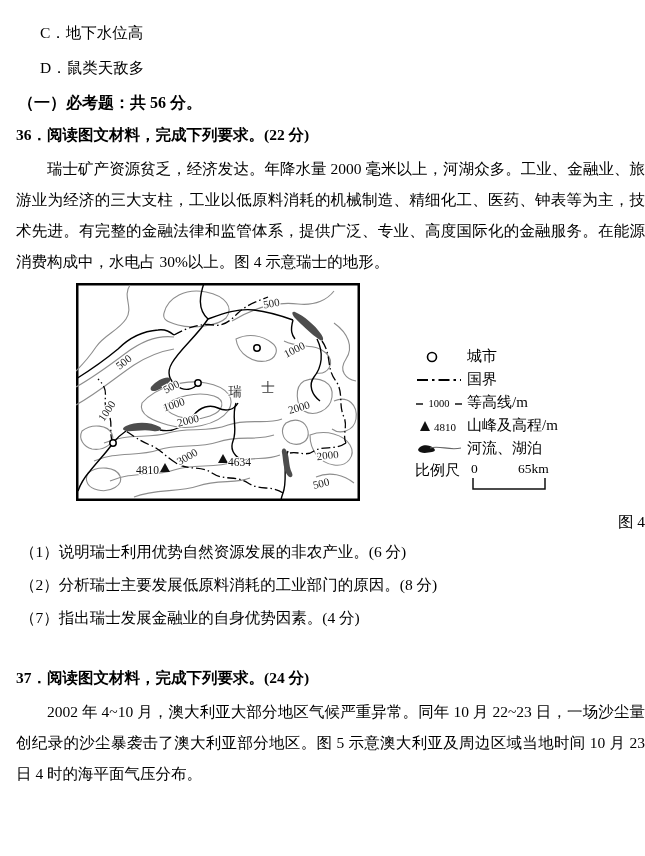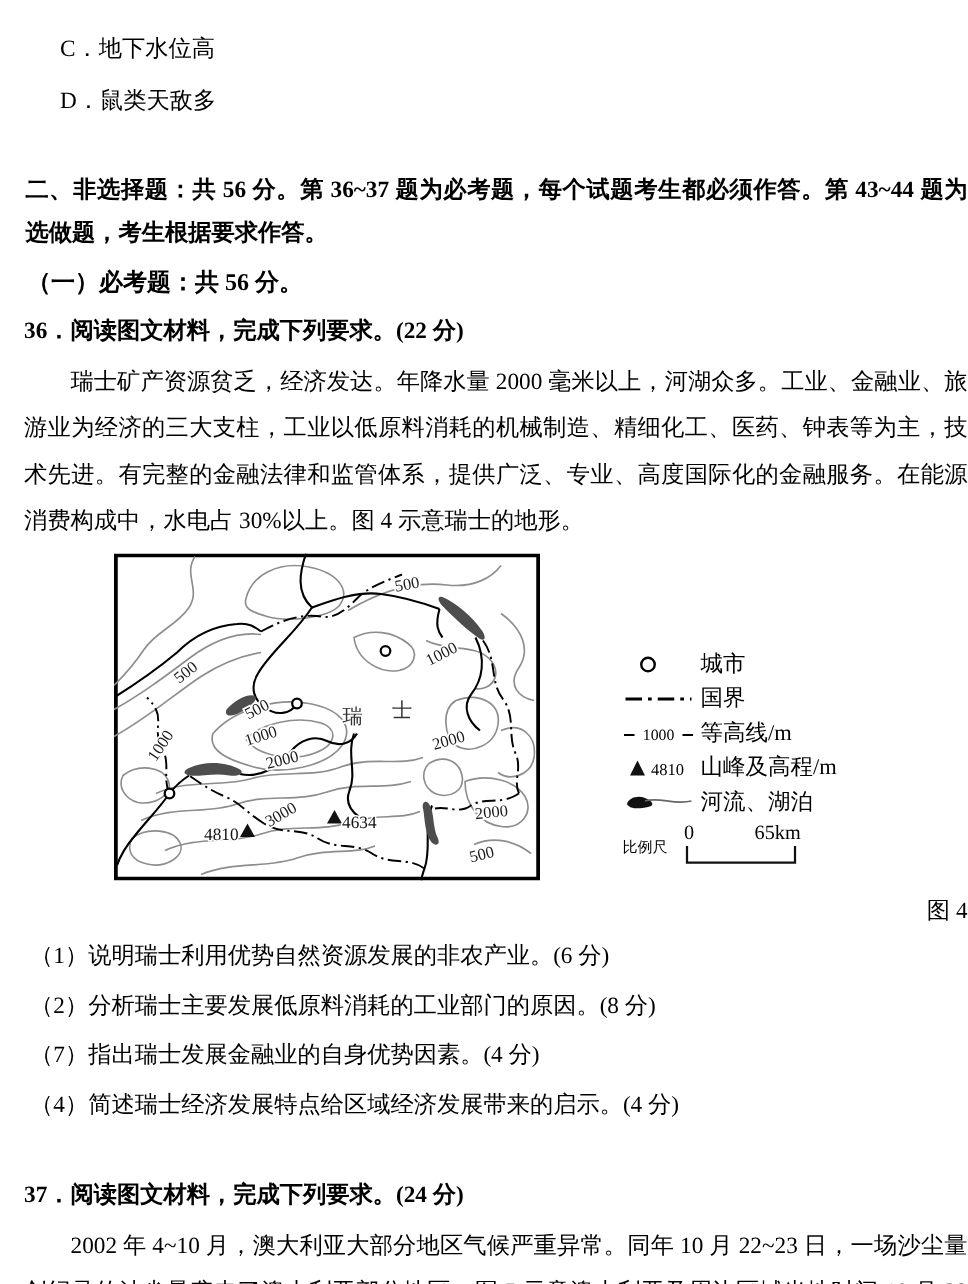--- a/index.html
+++ b/index.html
@@ -12,41 +12,40 @@
   .subheader{margin:11px 0 0 2px;font-weight:700;font-size:16px;line-height:16px;}
   .q-title{margin:16px 0 0 0;font-weight:700;font-size:15.5px;line-height:16px;}
   .para{margin:10px 0 0 0;font-size:15.5px;line-height:31px;text-indent:2em;text-align:justify;}
   .figure{margin:6px 0 0 60px;display:flex;align-items:flex-start;}
   .map-wrap{width:284px;height:218px;}
   .legend{margin-left:55px;margin-top:62px;}
   .legend-row{display:flex;align-items:center;height:23px;}
   .legend-sym{width:52px;display:flex;align-items:center;}
   .legend-label{font-size:15px;white-space:nowrap;}
   .scale-row{display:flex;align-items:flex-start;height:34px;margin-top:2px;}
-  .scale-title{font-size:10px;line-height:16px;margin-right:6px;margin-top:10px;}
+  .scale-title{font-size:15px;line-height:16px;margin-right:6px;margin-top:0;}
   .caption{margin-top:13px;text-align:right;font-size:15.5px;line-height:16px;}
   .subq{font-size:15.5px;line-height:16px;margin:17px 0 0 4px;}
   .subq.first{margin-top:14px;}
   .q37-title{margin-top:44px;}
   svg text{font-family:"Liberation Serif","DejaVu Serif",serif;}
   .contour-lab{font-size:11px;fill:#1a1a1a;paint-order:stroke;stroke:#fff;stroke-width:2.5px;text-anchor:middle;}
   .peak-lab{font-size:11.5px;fill:#111;paint-order:stroke;stroke:#fff;stroke-width:2px;}
   .country-lab{font-size:13.5px;fill:#333;paint-order:stroke;stroke:#fff;stroke-width:2px;text-anchor:middle;}
 </style>
 </head>
 <body>
 
 <div class="page">
 
   <div class="options">
     <div class="option">C．地下水位高</div>
     <div class="option">D．鼠类天敌多</div>
   </div>
 
-  <p class="section-header">二、非选择题：共 56 分。第 36~37 题为必考题，每个试题考生都必须作答。第 43~44 题为选做题，考生根据要求作答。</p>
   <p class="subheader">（一）必考题：共 56 分。</p>
 
   <p class="q-title">36．阅读图文材料，完成下列要求。(22 分)</p>
   <p class="para">瑞士矿产资源贫乏，经济发达。年降水量 2000 毫米以上，河湖众多。工业、金融业、旅游业为经济的三大支柱，工业以低原料消耗的机械制造、精细化工、医药、钟表等为主，技术先进。有完整的金融法律和监管体系，提供广泛、专业、高度国际化的金融服务。在能源消费构成中，水电占 30%以上。图 4 示意瑞士的地形。</p>
 
   <div class="figure">
     <div class="map-wrap">
       <svg width="284" height="218" viewBox="0 0 284 218">
         <rect x="1.25" y="1.25" width="281.5" height="215.5" fill="#fff" stroke="#000" stroke-width="2.5"></rect>
 
@@ -189,18 +188,17 @@
         </svg>
       </div>
     </div>
   </div>
 
   <div class="caption">图 4</div>
 
   <p class="subq first">（1）说明瑞士利用优势自然资源发展的非农产业。(6 分)</p>
   <p class="subq">（2）分析瑞士主要发展低原料消耗的工业部门的原因。(8 分)</p>
   <p class="subq">（7）指出瑞士发展金融业的自身优势因素。(4 分)</p>
-  <p class="subq">（4）简述瑞士经济发展特点给区域经济发展带来的启示。(4 分)</p>
 
   <p class="q-title q37-title">37．阅读图文材料，完成下列要求。(24 分)</p>
   <p class="para">2002 年 4~10 月，澳大利亚大部分地区气候严重异常。同年 10 月 22~23 日，一场沙尘量创纪录的沙尘暴袭击了澳大利亚部分地区。图 5 示意澳大利亚及周边区域当地时间 10 月 23 日 4 时的海平面气压分布。</p>
 
 </div>
 
 </body></html>

